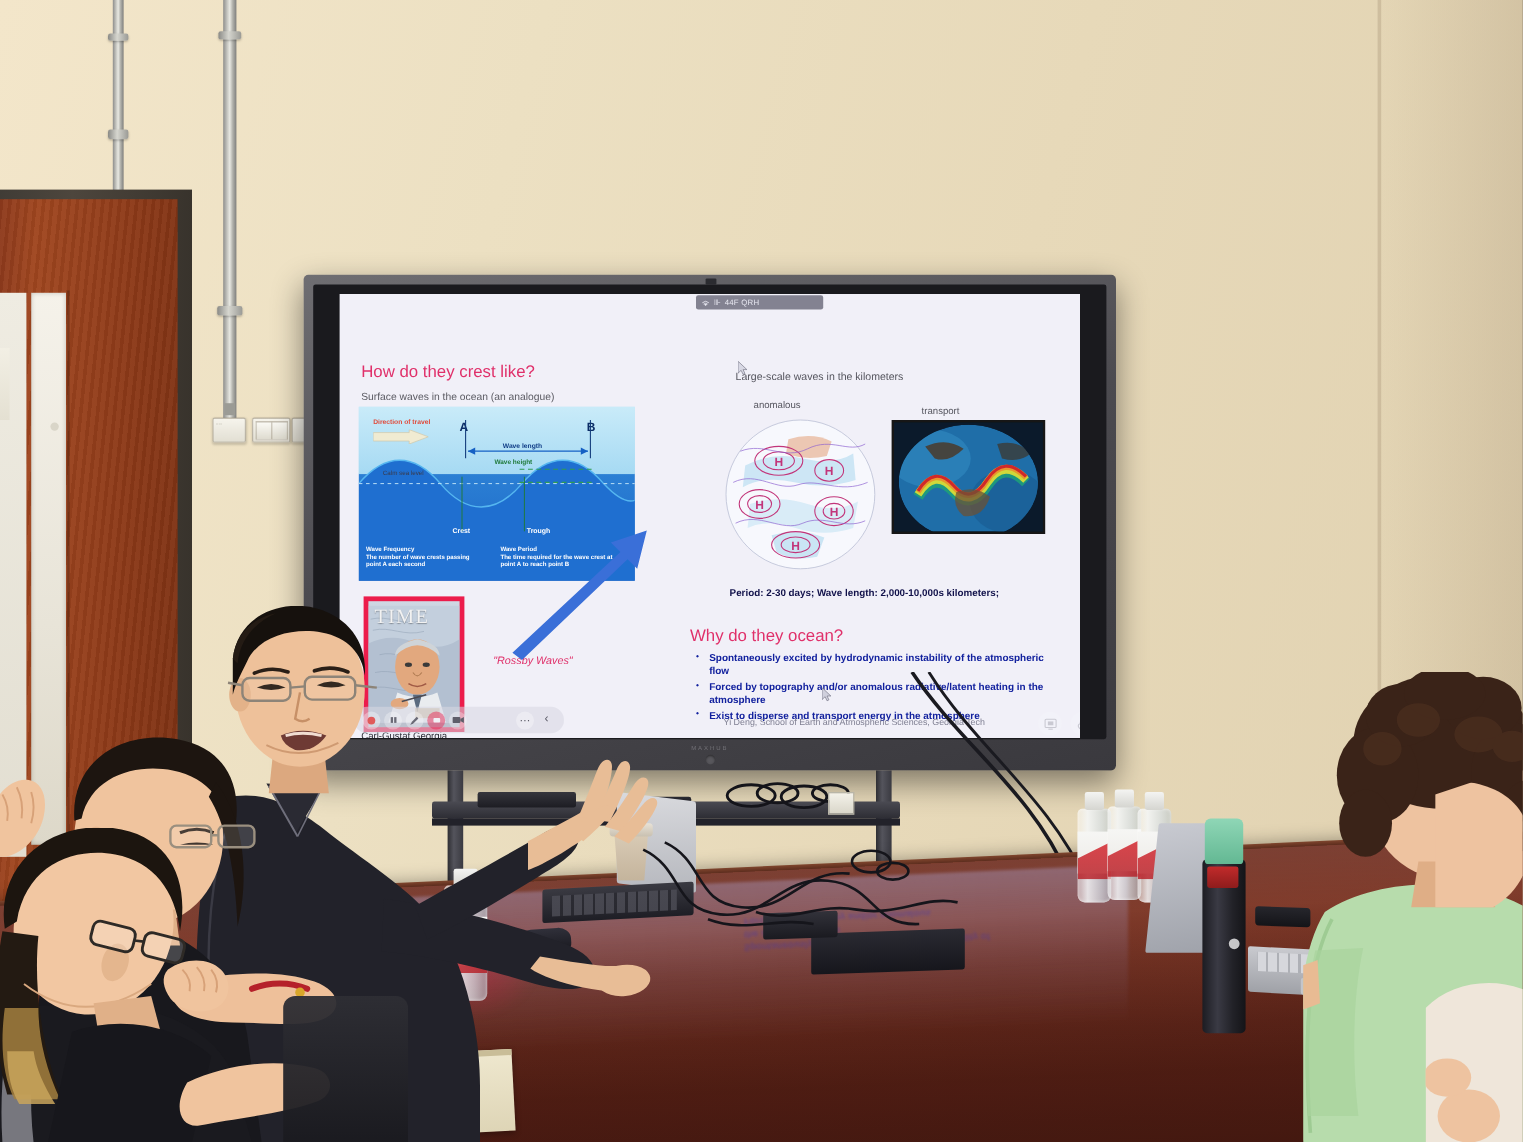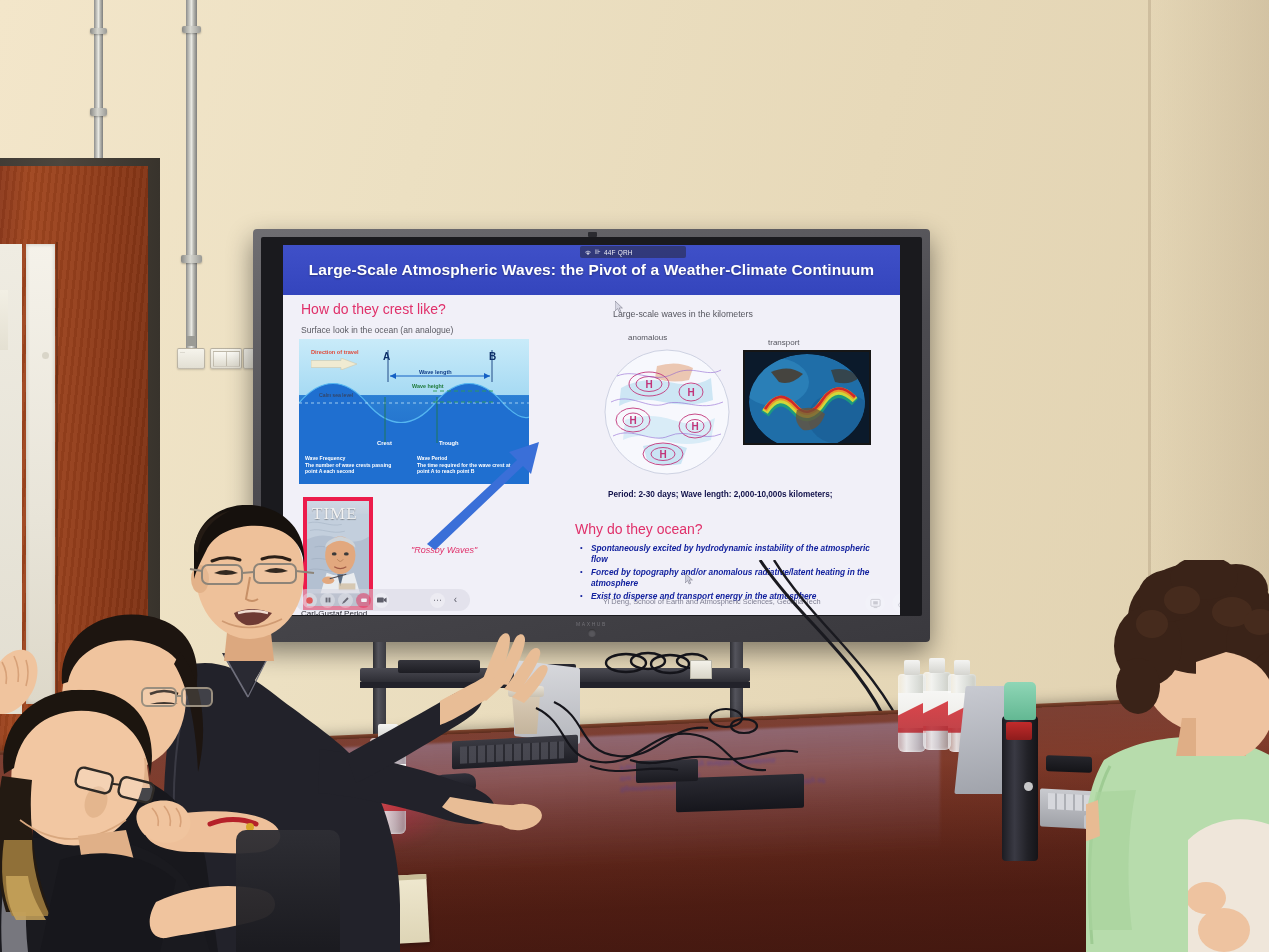--- a/index.html
+++ b/index.html
@@ -81,21 +81,21 @@
   .wifi-chip .wt{color:#e9e9f2;font-size:6.5px;white-space:nowrap;letter-spacing:.2px;}
 
   .s-h1{position:absolute;left:18px;top:56px;color:#e0306a;font-size:14px;}
   .s-sub1{position:absolute;left:18px;top:80px;color:#5a5a62;font-size:8.6px;}
   .s-sub2{position:absolute;left:330px;top:64px;color:#55555e;font-size:8.8px;}
   .s-pressure{position:absolute;left:345px;top:88px;color:#55555e;font-size:8px;}
   .s-stream{position:absolute;left:485px;top:93px;color:#55555e;font-size:8px;}
   .s-period{position:absolute;left:325px;top:245px;color:#11114a;font-size:8.2px;font-weight:bold;}
   .s-h2{position:absolute;left:292px;top:276px;color:#e0306a;font-size:14px;}
   .s-bullets{position:absolute;left:292px;top:298px;width:300px;}
-  .s-bullets ul{margin:0;padding:0 0 0 16px;list-style:none;font-style:italic;}
+  .s-bullets ul{margin:0;padding:0 0 0 16px;list-style:none;}
   .s-bullets li{color:#12219e;font-size:8.3px;font-weight:bold;line-height:1.38;
     margin-bottom:1px;position:relative;}
   .s-bullets li::before{content:"\2022";position:absolute;left:-11px;top:0;font-size:7px;color:#12219e;}
   .s-footer{position:absolute;left:320px;top:352px;color:#7f7f92;font-size:7.4px;}
 
   
   .ocean{position:absolute;left:16px;top:94px;width:230px;height:145px;
     background:linear-gradient(180deg,#bfe6f7 0%,#a9dcf4 38%,#2b7fd4 39%,#1a63c4 100%);}
   .ocean-sky{position:absolute;left:0;top:0;width:100%;height:56px;
     background:linear-gradient(180deg,#c9ebf9,#a6daf3);}
@@ -106,21 +106,21 @@
   .o-B{position:absolute;left:190px;top:12px;color:#0c2d66;font-size:10px;font-weight:bold;}
   .o-wl{position:absolute;left:120px;top:30px;color:#0f3c86;font-size:5.6px;font-weight:bold;}
   .o-wh{position:absolute;left:113px;top:44px;color:#1f7a3a;font-size:5.4px;font-weight:bold;}
   .o-calm{position:absolute;left:20px;top:53px;color:#3a3a4a;font-size:5.2px;}
   .o-crest{position:absolute;left:78px;top:101px;color:#ffffff;font-size:5.8px;font-weight:bold;}
   .o-trough{position:absolute;left:140px;top:101px;color:#ffffff;font-size:5.8px;font-weight:bold;}
   .o-wf{position:absolute;left:6px;top:116px;color:#ffffff;font-size:5.1px;font-weight:bold;line-height:1.3;}
   .o-wp{position:absolute;left:118px;top:116px;color:#ffffff;font-size:5.1px;font-weight:bold;line-height:1.3;}
 
   
-  .time-cover{position:absolute;left:20px;top:252px;width:70px;height:113px;
+  .time-cover{position:absolute;left:20px;top:252px;width:84px;height:113px;
     background:#ec1c4b;padding:4px;box-sizing:border-box;}
   .time-inner{position:relative;width:100%;height:100%;overflow:hidden;
     background:linear-gradient(180deg,#cfd8e4,#aab6c6 55%,#9aa6b6);}
   .time-word{position:absolute;left:5px;top:3px;color:#f2f2f2;font-size:17px;
     font-family:"Liberation Serif",serif;letter-spacing:1px;
     text-shadow:0 1px 1px rgba(0,0,0,.35);}
   .rossby-label{position:absolute;left:128px;top:300px;color:#e0306a;font-size:9px;font-style:italic;}
   .rossby-name{position:absolute;left:18px;top:364px;color:#2a2a33;font-size:8px;}
 
   .big-arrow{position:absolute;left:130px;top:195px;width:130px;height:110px;}
@@ -263,36 +263,33 @@
     <div class="switch-rocker" style="left:15px;top:2px;width:12px;height:14px;"></div>
   </div>
   <div class="switchplate" style="left:243px;top:348px;width:18px;height:19px;"></div>
 
   <div class="display">
     <div class="display-cam"></div>
     <div class="display-inner">
 
       <div class="slide">
 
-        <div class="slide-title">
-          <span>Large-Scale Atmospheric Waves: the Pivot of a Weather-Climate Continuum</span>
-        </div>
 
         <div class="wifi-chip">
           <svg width="8" height="7" viewBox="0 0 16 12">
             <path d="M8 11.2 L5.6 8.3 A3.6 3.6 0 0 1 10.4 8.3 Z" fill="#e9e9f2"></path>
             <path d="M2.6 5.6 A8 8 0 0 1 13.4 5.6" stroke="#e9e9f2" stroke-width="1.5" fill="none"></path>
             <path d="M4.6 7.8 A5.2 5.2 0 0 1 11.4 7.8" stroke="#e9e9f2" stroke-width="1.3" fill="none"></path>
           </svg>
           <span class="wt">⊪</span>
           <span class="wt">44F QRH</span>
         </div>
 
         <div class="s-h1">How do they crest like?</div>
-        <div class="s-sub1">Surface look in the ocean (an analogue)</div>
+        <div class="s-sub1">Surface waves in the ocean (an analogue)</div>
 
         <div class="ocean">
           <div class="ocean-sky"></div>
           <svg class="ocean-wave" viewBox="0 0 230 111" preserveAspectRatio="none">
             <path d="M0,30 C22,4 46,4 68,30 C90,56 114,56 136,30 C158,4 182,4 204,30 C216,43 224,46 230,44 L230,111 L0,111 Z" fill="#1f6fd0"></path>
             <path d="M0,30 C22,4 46,4 68,30 C90,56 114,56 136,30 C158,4 182,4 204,30 C216,43 224,46 230,44" fill="none" stroke="#55b6f0" stroke-width="1.2"></path>
             <line x1="0" y1="30" x2="230" y2="30" stroke="#bfe3f8" stroke-width=".8" stroke-dasharray="3,3"></line>
           </svg>
           <div class="o-dir">Direction of travel</div>
           <svg class="o-arrow" viewBox="0 0 46 12">
@@ -351,21 +348,21 @@
               <path d="M26,78 Q44,86 62,78 L70,105 L18,105 Z" fill="#e9ecef"></path>
               <path d="M40,80 L44,96 L48,80 Z" fill="#5a6b80"></path>
               <ellipse cx="28" cy="88" rx="8" ry="5" fill="#e2a87e"></ellipse>
               <path d="M30,86 L52,80" stroke="#4a4a52" stroke-width="1.4"></path>
               <rect x="42" y="92" width="22" height="9" fill="#cdb998" opacity=".7"></rect>
             </svg>
             <div class="time-word">TIME</div>
           </div>
         </div>
         <div class="rossby-label">"Rossby Waves"</div>
-        <div class="rossby-name">Carl-Gustaf Period</div>
+        <div class="rossby-name">Carl-Gustaf Georgia</div>
 
         <svg class="big-arrow" viewBox="0 0 130 110">
           <path d="M14,104 L104,20 L96,12 L126,2 L118,34 L110,26 L22,110 Z" fill="#3a6fd8"></path>
         </svg>
 
         <div class="s-sub2">Large-scale waves in the kilometers</div>
         <div class="s-pressure">anomalous</div>
         <div class="s-stream">transport</div>
 
         <svg class="globe" viewBox="0 0 128 128">

